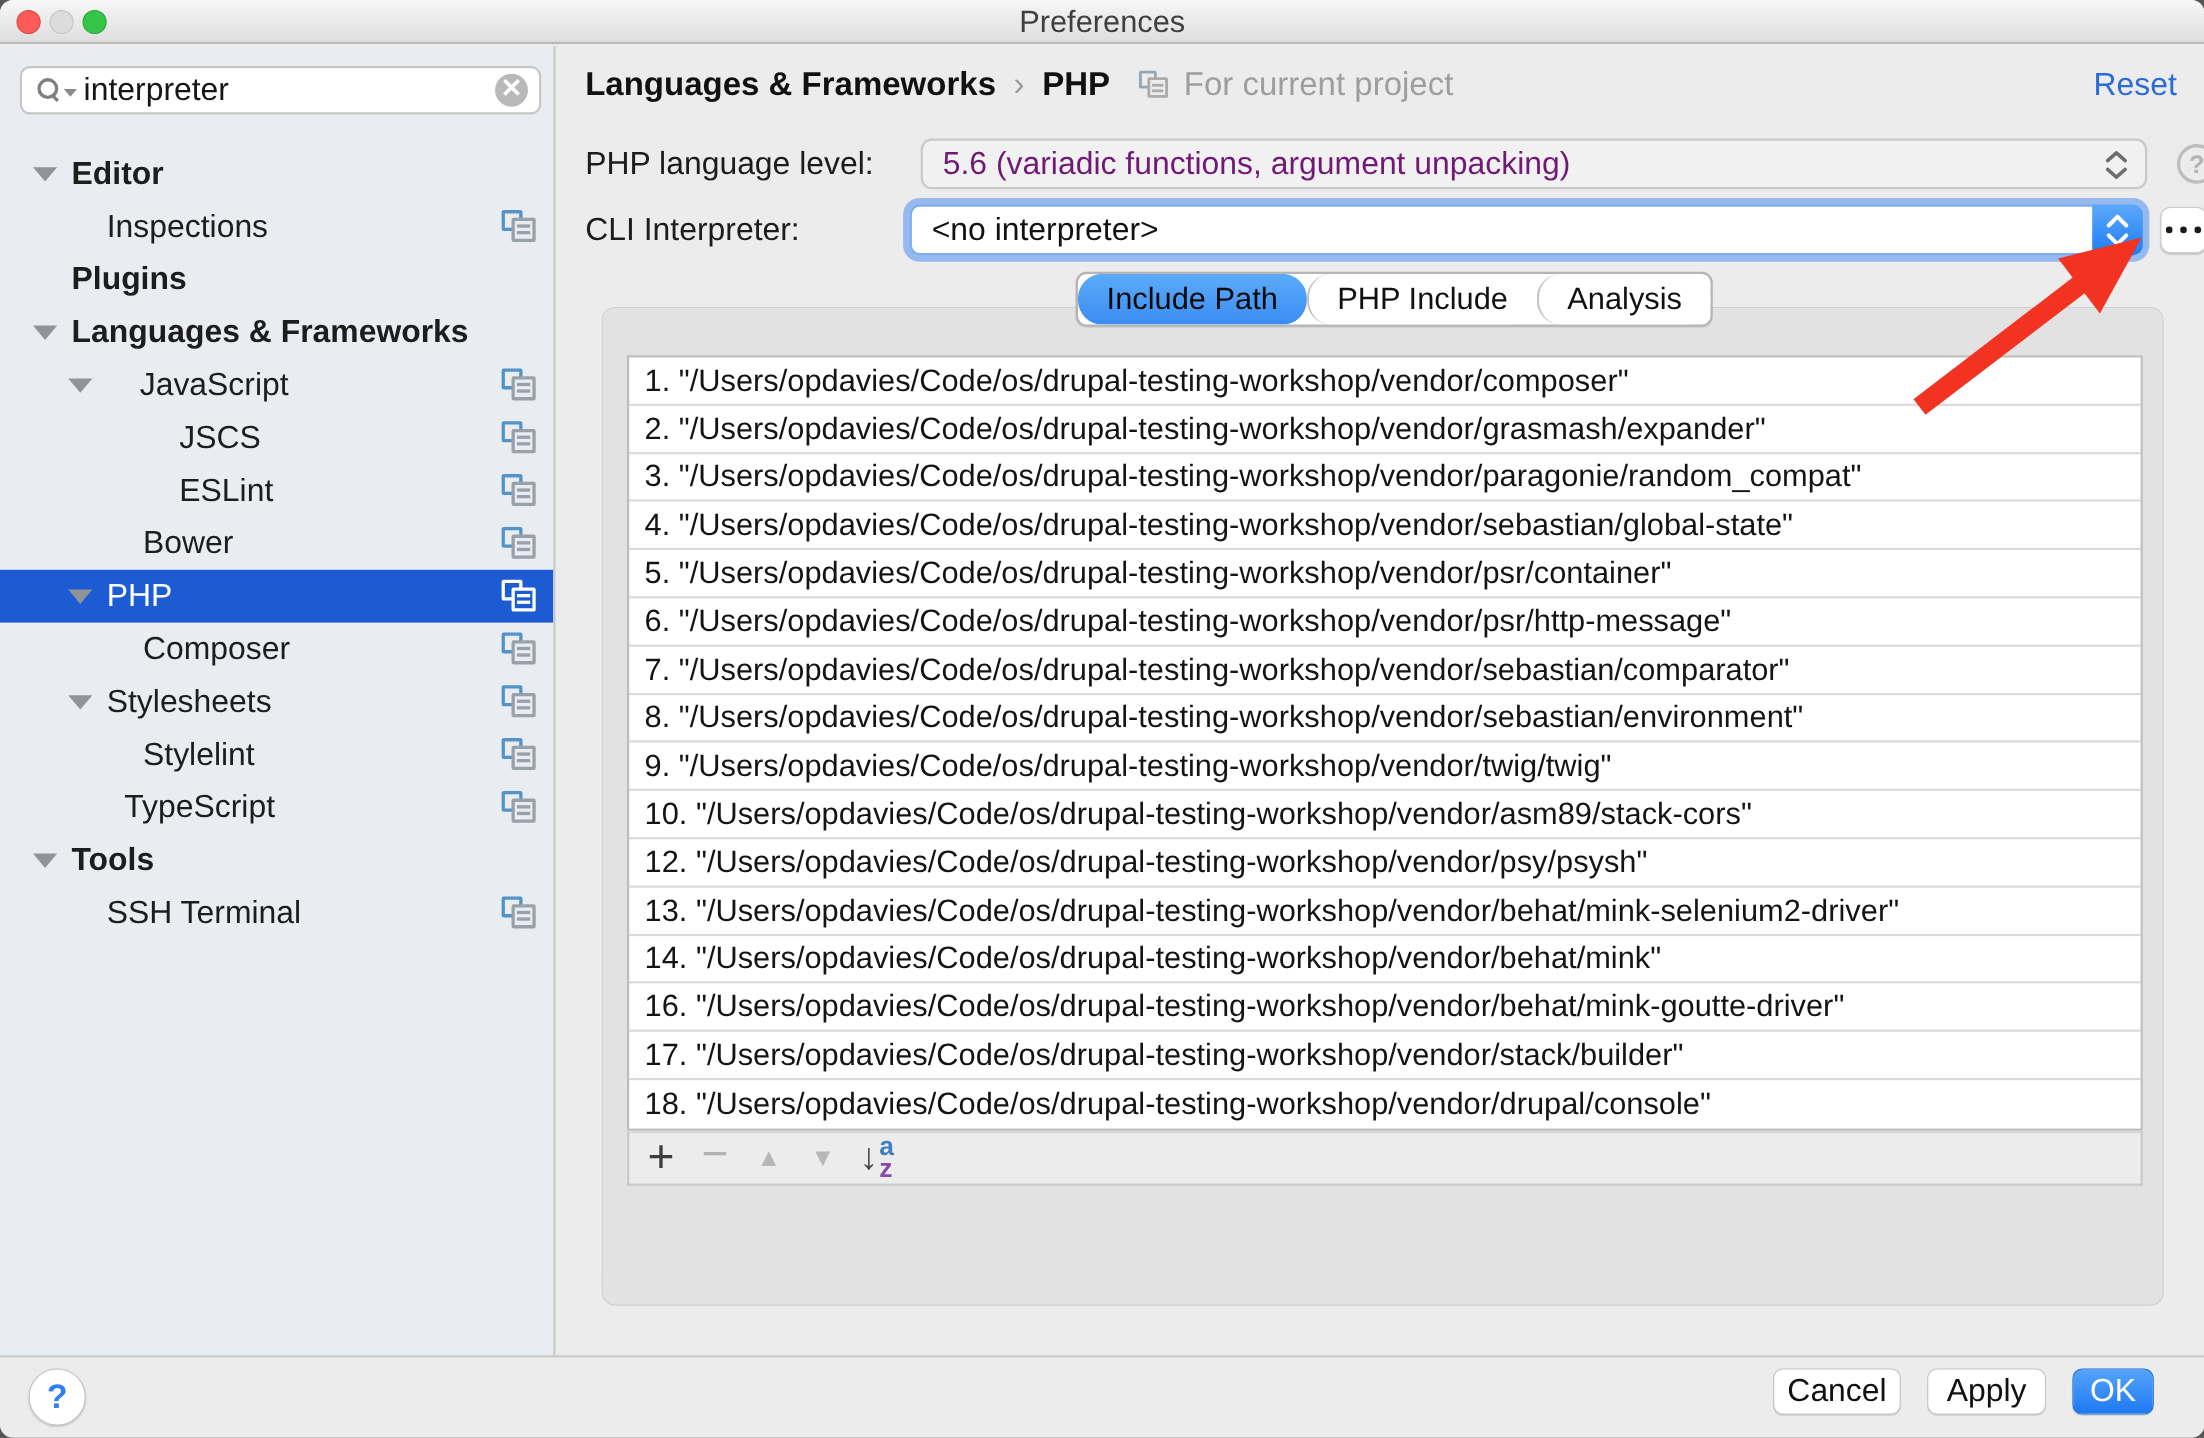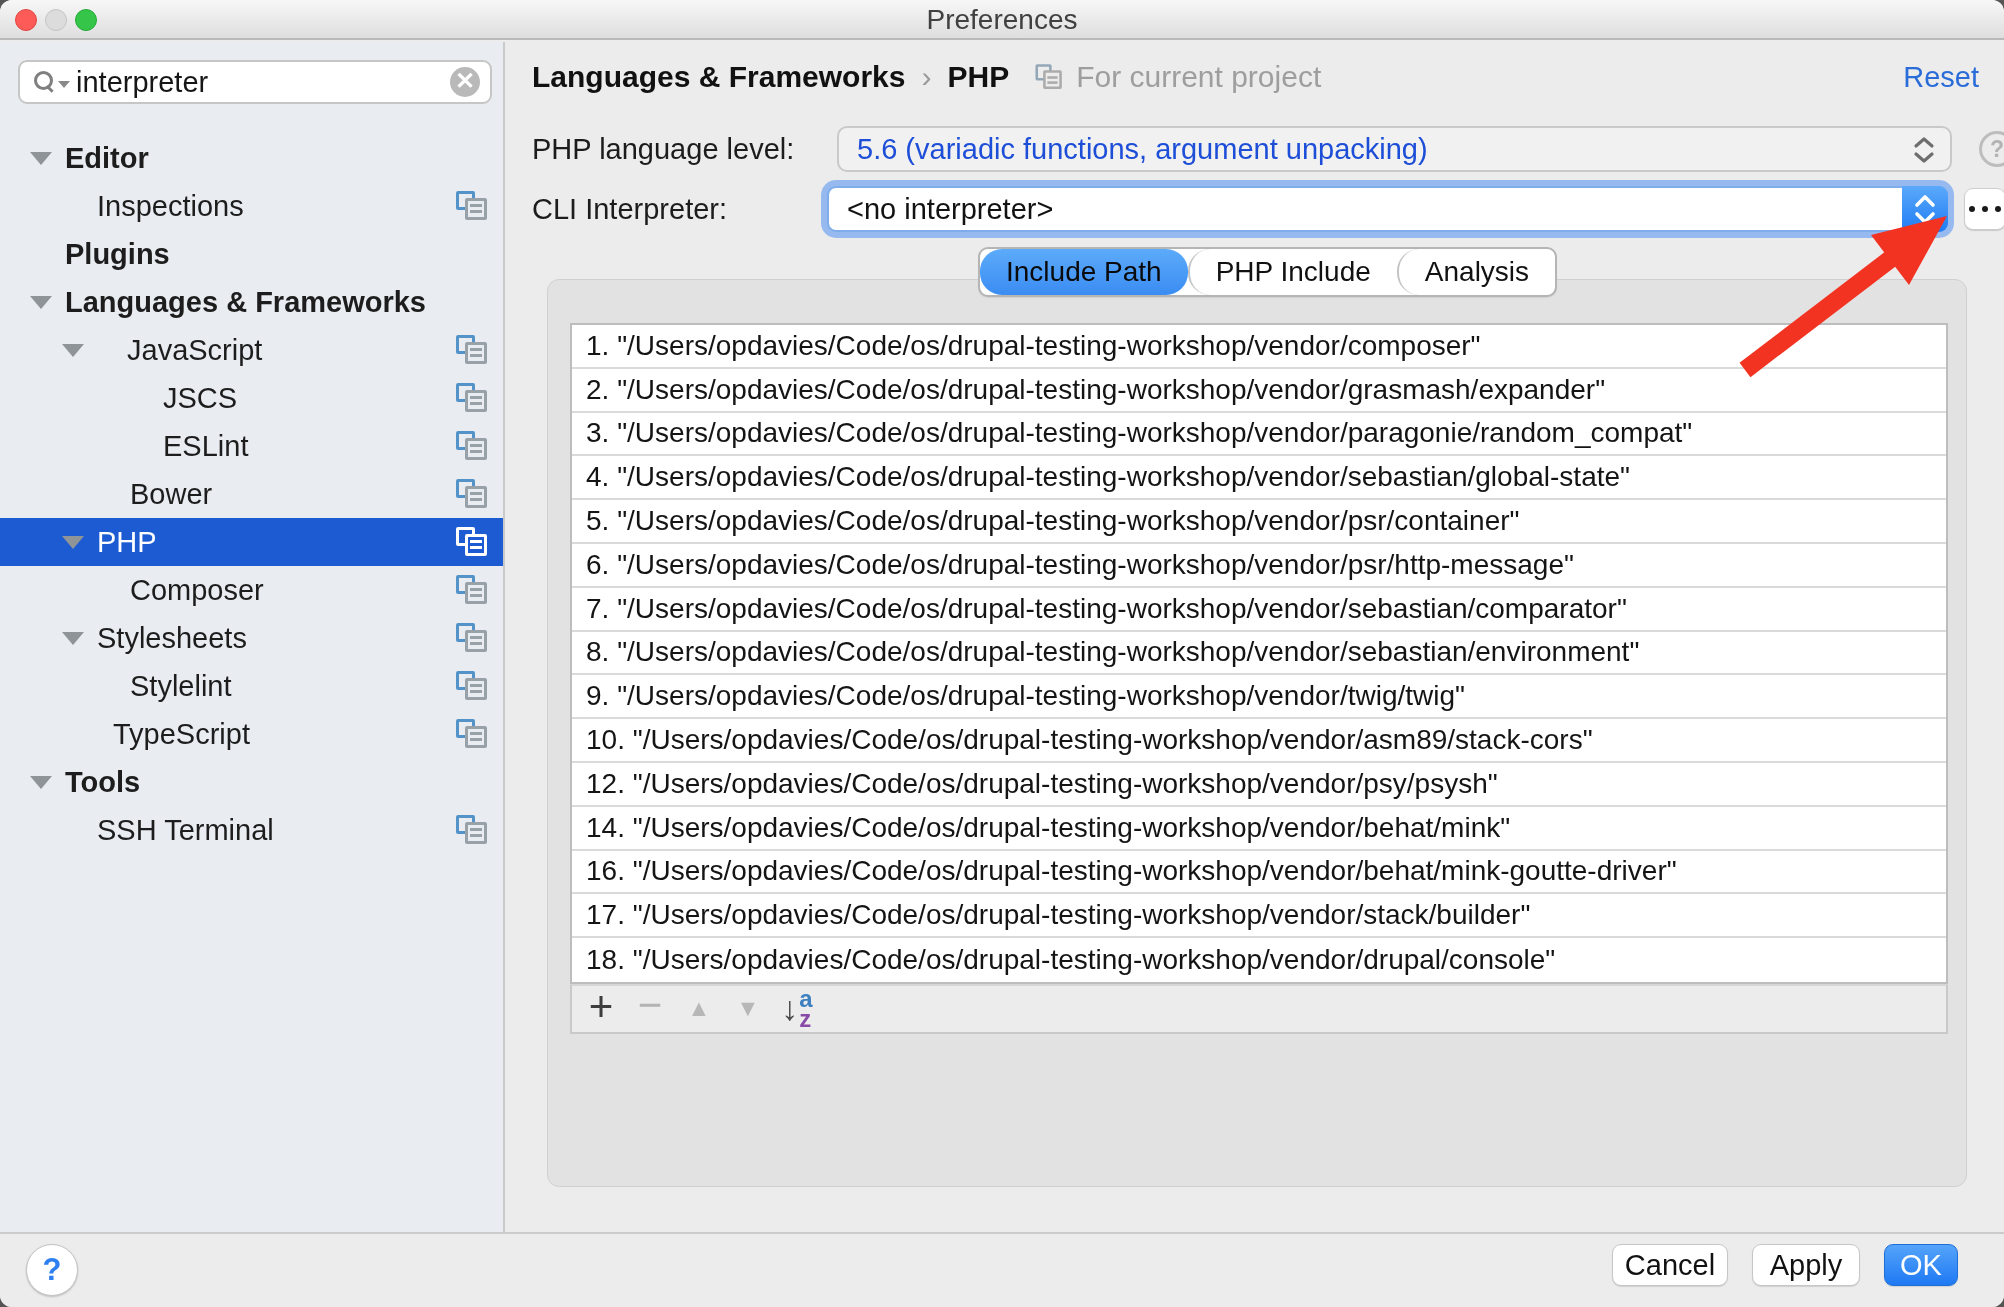--- a/index.html
+++ b/index.html
@@ -73,21 +73,21 @@
   .scope .ci-front i{background:#ababab;}
   .reset-link{margin-left:auto;font-size:29px;color:#2a6cd8;}
 
   .form-row{position:absolute;left:25px;height:46px;display:flex;align-items:center;font-size:29px;}
   .row-lang{top:84px;}
   .row-cli{top:144px;}
   .field-label{color:#1c1c1c;}
   .dropdown{
     position:absolute;left:305px;top:0;width:1115px;height:46px;
     background:#f1f1f1;border:2px solid #c9c9c9;border-radius:10px;
-    display:flex;align-items:center;padding:0 56px 0 18px;color:#1d4ed8;font-size:29px;
+    display:flex;align-items:center;padding:0 56px 0 18px;color:#701a75;font-size:29px;
   }
   .stepper-gray{position:absolute;right:8px;top:3px;width:36px;height:38px;display:flex;
     flex-direction:column;align-items:center;justify-content:center;gap:2px;}
   .stepper-gray svg{display:block;}
   .help-small{
     position:absolute;left:1447px;top:5px;width:36px;height:36px;border-radius:50%;
     border:3px solid #bdbdbd;color:#b3b3b3;font-size:23px;font-weight:bold;
     display:flex;align-items:center;justify-content:center;
   }
   .combo{
@@ -432,20 +432,21 @@
           <div class="path-row">2. "/Users/opdavies/Code/os/drupal-testing-workshop/vendor/grasmash/expander"</div>
           <div class="path-row">3. "/Users/opdavies/Code/os/drupal-testing-workshop/vendor/paragonie/random_compat"</div>
           <div class="path-row">4. "/Users/opdavies/Code/os/drupal-testing-workshop/vendor/sebastian/global-state"</div>
           <div class="path-row">5. "/Users/opdavies/Code/os/drupal-testing-workshop/vendor/psr/container"</div>
           <div class="path-row">6. "/Users/opdavies/Code/os/drupal-testing-workshop/vendor/psr/http-message"</div>
           <div class="path-row">7. "/Users/opdavies/Code/os/drupal-testing-workshop/vendor/sebastian/comparator"</div>
           <div class="path-row">8. "/Users/opdavies/Code/os/drupal-testing-workshop/vendor/sebastian/environment"</div>
           <div class="path-row">9. "/Users/opdavies/Code/os/drupal-testing-workshop/vendor/twig/twig"</div>
           <div class="path-row">10. "/Users/opdavies/Code/os/drupal-testing-workshop/vendor/asm89/stack-cors"</div>
           <div class="path-row">12. "/Users/opdavies/Code/os/drupal-testing-workshop/vendor/psy/psysh"</div>
+          <div class="path-row">13. "/Users/opdavies/Code/os/drupal-testing-workshop/vendor/behat/mink-selenium2-driver"</div>
           <div class="path-row">14. "/Users/opdavies/Code/os/drupal-testing-workshop/vendor/behat/mink"</div>
           <div class="path-row">16. "/Users/opdavies/Code/os/drupal-testing-workshop/vendor/behat/mink-goutte-driver"</div>
           <div class="path-row">17. "/Users/opdavies/Code/os/drupal-testing-workshop/vendor/stack/builder"</div>
           <div class="path-row">18. "/Users/opdavies/Code/os/drupal-testing-workshop/vendor/drupal/console"</div>
         </div>
       <div class="list-toolbar">
         <span class="tb-icon glyph-add">+</span>
         <span class="tb-icon glyph-remove">−</span>
         <span class="tb-icon glyph-up">▲</span>
         <span class="tb-icon glyph-down">▼</span>

